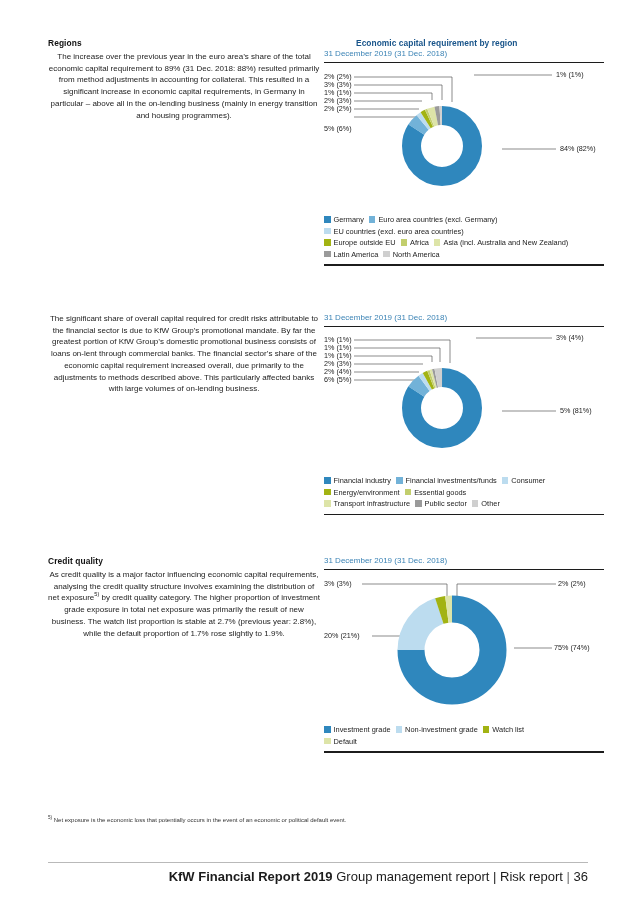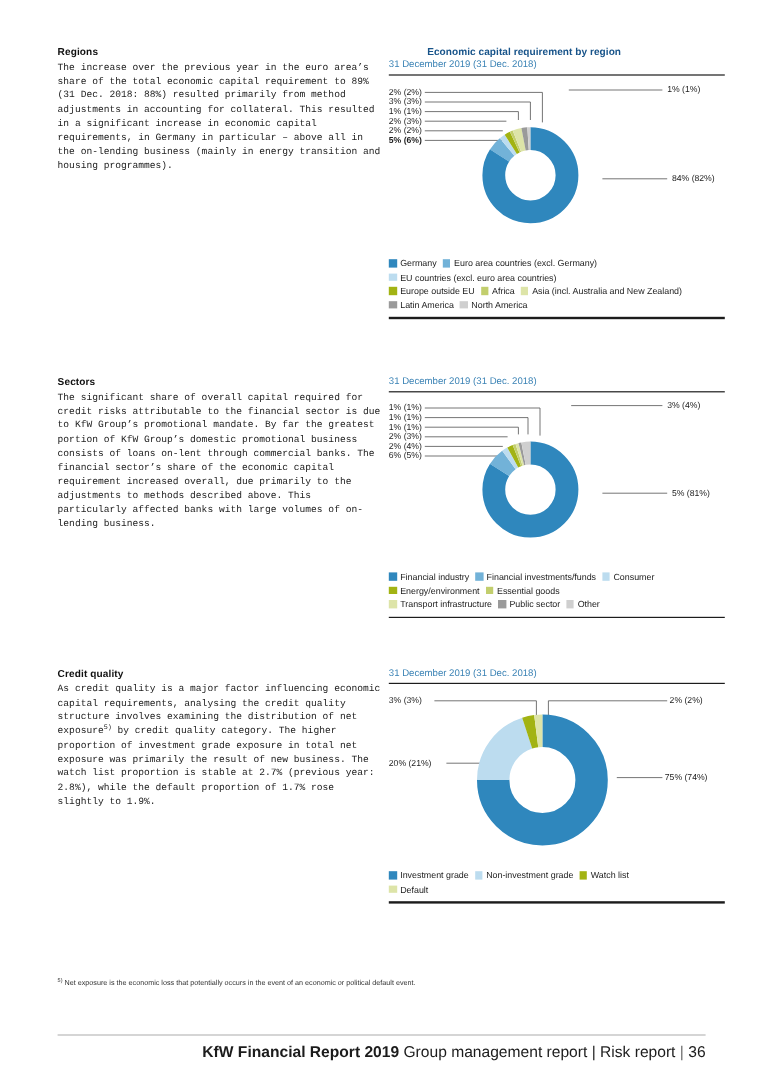--- a/index.html
+++ b/index.html
@@ -14,21 +14,21 @@
   .page{position:relative;width:636px;height:900px;}
 
   
   .section{position:absolute;}
   .sec-title{
     font-size:8.4px;font-weight:bold;color:#111;
     letter-spacing:.1px;margin:0 0 3px 0;
   }
   .sec-body{
     font-size:8px;line-height:11.7px;color:#1c1c1c;
-    margin:0;text-align:left;width:272px;font-family:Liberation Mono, monospace;
+    margin:0;text-align:center;width:272px;
   }
   sup{font-size:5.6px;vertical-align:super;line-height:0;}
 
   
   .chart-block{position:absolute;width:280px;}
   .ch-title{
     font-size:8.4px;font-weight:bold;color:#18548a;
     margin:0 0 1px 0;letter-spacing:.05px;padding-left:32px;
   }
   .ch-sub{
@@ -113,36 +113,35 @@
           <circle r="30.5" fill="none" stroke="#9a9a9a" stroke-width="19" stroke-dasharray="3.8 187.8" transform="rotate(259.2)"></circle>
           <circle r="30.5" fill="none" stroke="#cfcfcf" stroke-width="19" stroke-dasharray="1.9 189.7" transform="rotate(266.4)"></circle>
         </g>
       </svg>
 
       <div class="lbl left" style="left:0px;top:4px;">2% (2%)</div>
       <div class="lbl left" style="left:0px;top:12px;">3% (3%)</div>
       <div class="lbl left" style="left:0px;top:20px;">1% (1%)</div>
       <div class="lbl left" style="left:0px;top:28px;">2% (3%)</div>
       <div class="lbl left" style="left:0px;top:36px;">2% (2%)</div>
-      <div class="lbl left" style="left:0px;top:44px;font-weight:bold;">5% (6%)</div>
+      <div class="lbl left" style="left:0px;top:56px;">5% (6%)</div>
       <div class="lbl right" style="left:232px;top:2px;">1% (1%)</div>
       <div class="lbl right" style="left:236px;top:76px;">84% (82%)</div>
     </div>
 
     <div class="legend">
       <span class="lg-item"><span class="sw" style="background:#2f87bd"></span><span>Germany</span></span><span class="lg-item"><span class="sw" style="background:#72b2d8"></span><span>Euro area countries (excl. Germany)</span></span><br>
       <span class="lg-item"><span class="sw" style="background:#bcdcef"></span><span>EU countries (excl. euro area countries)</span></span><br>
       <span class="lg-item"><span class="sw" style="background:#a2b313"></span><span>Europe outside EU</span></span><span class="lg-item"><span class="sw" style="background:#c2ce6d"></span><span>Africa</span></span><span class="lg-item"><span class="sw" style="background:#dde4a8"></span><span>Asia (incl. Australia and New Zealand)</span></span><br>
       <span class="lg-item"><span class="sw" style="background:#9a9a9a"></span><span>Latin America</span></span><span class="lg-item"><span class="sw" style="background:#cfcfcf"></span><span>North America</span></span>
     </div>
     <div class="ch-rule bottom"></div>
   </div>
 
   <div class="section" style="left:48px;top:313px;">
-    <p class="sec-title">Sectors</p>
     <p class="sec-body">The significant share of overall capital required for credit risks attributable to the financial sector is due to KfW Group’s promotional mandate. By far the greatest portion of KfW Group’s domestic promotional business consists of loans on-lent through commercial banks. The financial sector’s share of the economic capital requirement increased overall, due primarily to the adjustments to methods described above. This particularly affected banks with large volumes of on-lending business.</p>
   </div>
 
   <div class="chart-block" style="left:324px;top:313px;">
     <p class="ch-sub">31 December 2019 (31 Dec. 2018)</p>
     <div class="ch-rule"></div>
 
     <div class="chart-area" style="height:142px;">
       <svg class="donut" width="280" height="142" viewBox="0 0 280 142">
         <g stroke="#5a5a5a" stroke-width="0.7" fill="none">

